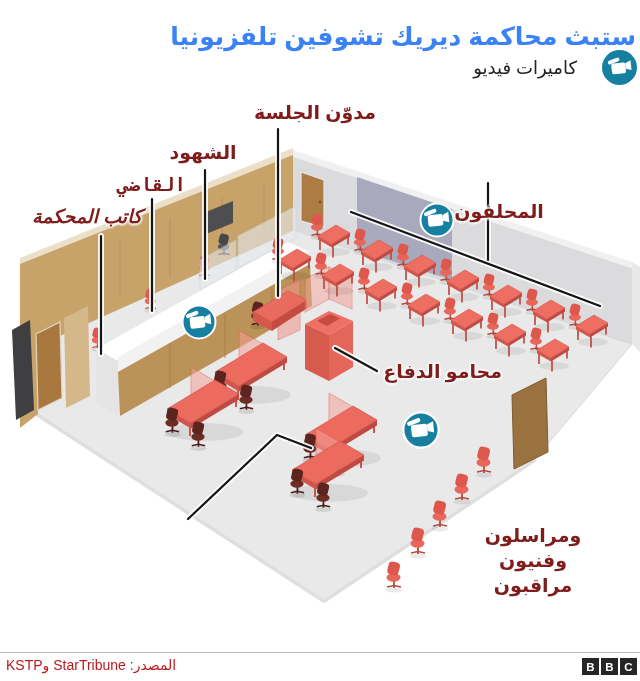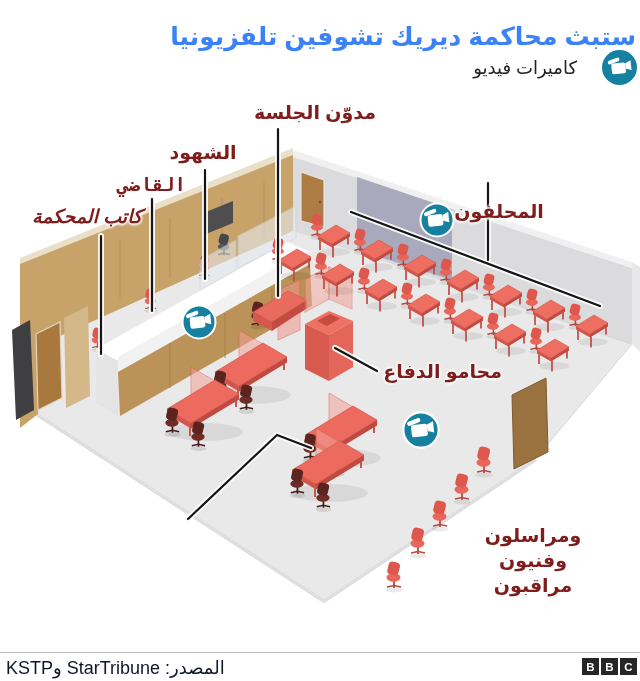--- a/index.html
+++ b/index.html
@@ -20,21 +20,21 @@
   .lbl.center{text-align:center;white-space:normal;}
   .lbl-reporter{top:100px;left:218px;width:158px;text-align:right;}
   .lbl-witnesses{top:140px;left:164px;width:78px;text-align:center;}
   .lbl-judge{top:174px;left:118px;width:68px;text-align:center;font-family:Liberation Mono, monospace;}
   .lbl-clerk{top:204px;left:12px;width:130px;text-align:right;font-style:italic;}
   .lbl-jurors{top:152px;left:450px;width:98px;text-align:center;margin-top:47px;}
   .lbl-defense{top:359px;left:372px;width:130px;text-align:right;}
   .lbl-seating{top:516px;left:76px;width:140px;}
   .lbl-observers{top:523px;left:452px;width:162px;}
   .footer-divider{position:absolute;left:0;right:0;top:652px;height:1px;background:#b9b9b9;}
-  .footer-source{position:absolute;left:6px;top:657px;direction:rtl;font-size:18px;color:#0f172a;}
+  .footer-source{position:absolute;left:6px;top:657px;direction:rtl;font-size:14px;color:#b91c1c;}
   .bbc-logo{position:absolute;right:3px;top:658px;display:flex;gap:2px;}
   .bbc-sq{width:17px;height:17px;background:#262626;color:#fff;display:flex;
     align-items:center;justify-content:center;font-size:11.5px;font-weight:bold;}
 </style>
 </head>
 <body>
 
 <div class="stage">
 
 <svg class="scene" width="640" height="681" viewBox="0 0 640 681">

